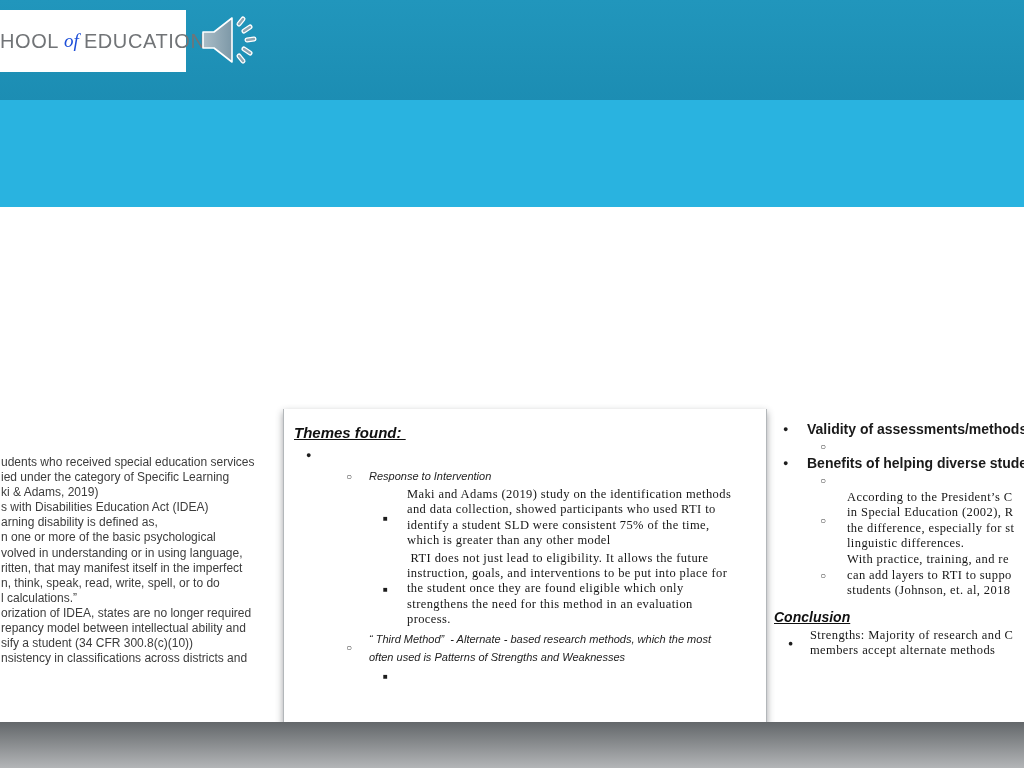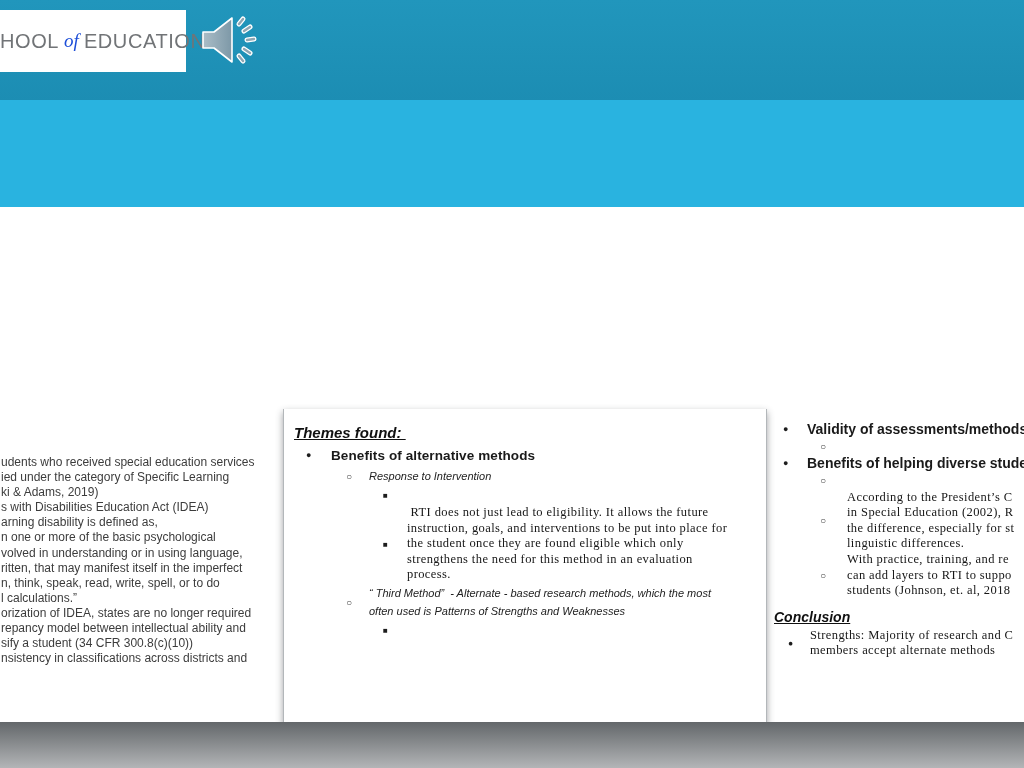--- a/index.html
+++ b/index.html
@@ -138,28 +138,31 @@
 ly articles. Search terms included: Severe
 response to intervention, patterns of strengths
 pecific learning disability</div>
     <div class="middle-panel">
       <div id="middle-list">
           <div class="mi header">
             <div class="txt">Themes found: </div>
           </div>
           <div class="mi b1">
             <span class="marker">●</span>
-            <div class="txt">Benefits of alternative methods</div>
           </div>
           <div class="mi b2i">
             <span class="marker">○</span>
             <div class="txt">Response to Intervention</div>
           </div>
           <div class="mi b3">
             <span class="marker">■</span>
+            <div class="txt">Maki and Adams (2019) study on the identification methods
+and data collection, showed participants who used RTI to
+identify a student SLD were consistent 75% of the time,
+which is greater than any other model</div>
           </div>
           <div class="mi b3">
             <span class="marker">■</span>
             <div class="txt"> RTI does not just lead to eligibility. It allows the future
 instruction, goals, and interventions to be put into place for
 the student once they are found eligible which only
 strengthens the need for this method in an evaluation
 process.</div>
           </div>
           <div class="mi b2i">

